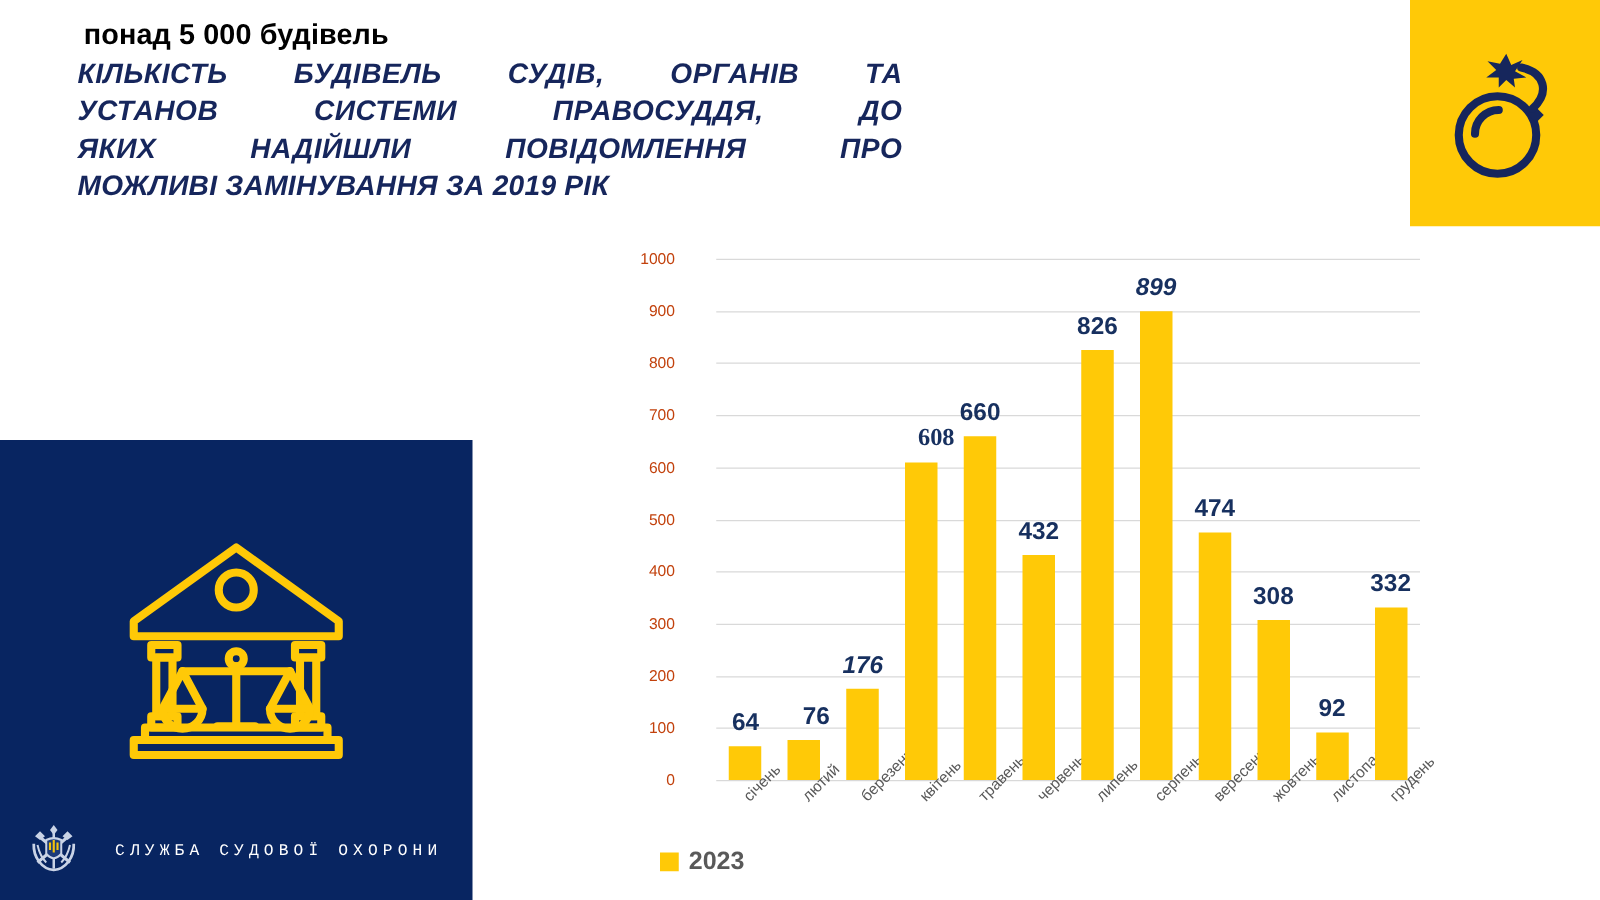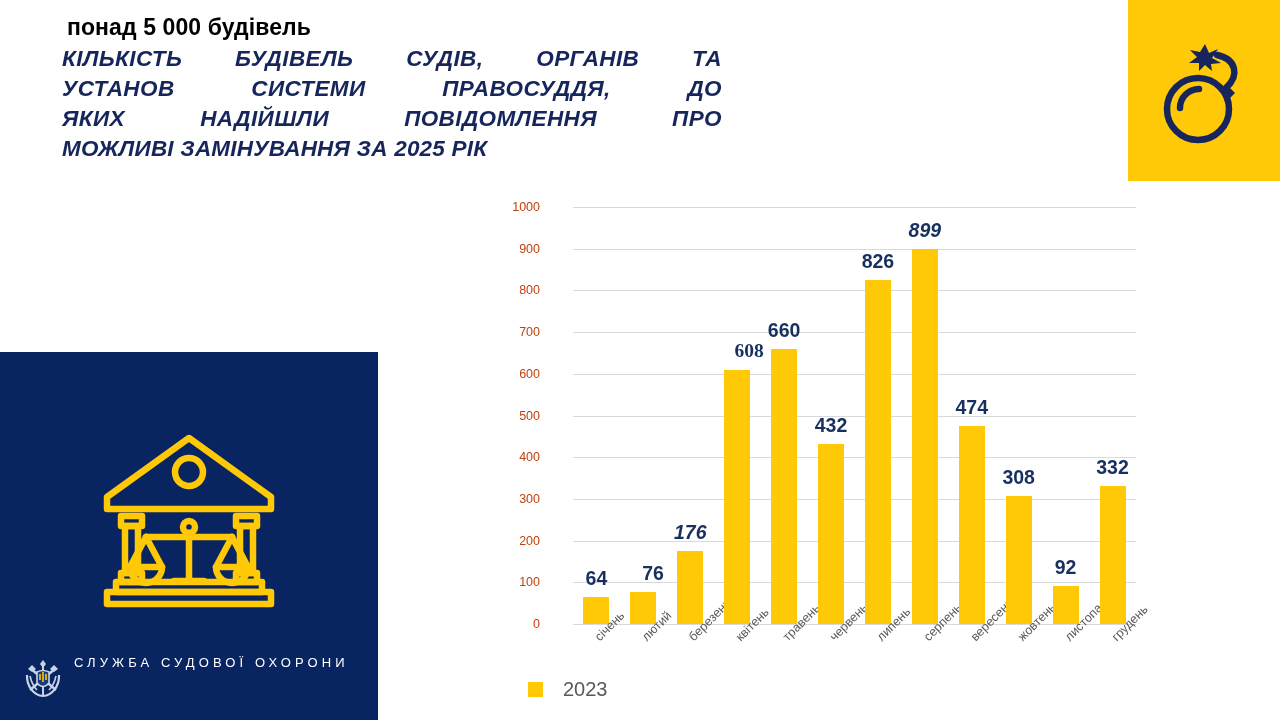--- a/index.html
+++ b/index.html
@@ -62,21 +62,23 @@
     letter-spacing: 0.1px;
   }
   .court-icon {
     position: absolute;
     left: 96px; top: 424px;
   }
   .brand-row {
     position: absolute;
     left: 20px; top: 655px;
     display: flex;
-    gap: 8px;
+    align-items: center;
+    gap: 26px;
+    font-family: Liberation Mono, monospace;
   }
   .brand-text {
     font-size: 13px;
     color: #ffffff;
     letter-spacing: 4.1px;
     font-weight: 400;
   }
 
   
   .chart {
@@ -126,41 +128,42 @@
     color: #595959;
     white-space: nowrap;
     transform-origin: left top;
     transform: rotate(-45deg);
   }
   .legend {
     position: absolute;
     left: 8px; top: 482px;
     display: flex;
     align-items: center;
-    gap: 20px;
+    gap: 8px;
+    font-weight: bold;
   }
   .legend-swatch {
     width: 15px; height: 15px;
     background: #FFC907;
   }
   .legend-text {
     font-size: 20px;
     color: #595959;
   }
 </style>
 </head>
 <body>
 
 <div id="stage">
 
   <div class="title-block">
     <div class="title-line">КІЛЬКІСТЬ БУДІВЕЛЬ СУДІВ, ОРГАНІВ ТА</div>
     <div class="title-line">УСТАНОВ СИСТЕМИ ПРАВОСУДДЯ, ДО</div>
     <div class="title-line">ЯКИХ НАДІЙШЛИ ПОВІДОМЛЕННЯ ПРО</div>
-    <div class="title-line last">МОЖЛИВІ ЗАМІНУВАННЯ ЗА 2025 РІК</div>
+    <div class="title-line last">МОЖЛИВІ ЗАМІНУВАННЯ ЗА 2019 РІК</div>
   </div>
 
   <div class="bomb-panel">
     <span>
       <svg width="96" height="120" viewBox="0 0 96 120" fill="none">
         <circle cx="42" cy="80" r="31" stroke="#16265C" stroke-width="6.5"></circle>
         <path d="M24 79 a19 19 0 0 1 19-19" stroke="#16265C" stroke-width="6.5" stroke-linecap="round" fill="none"></path>
         <path d="M66 63 l6 -6 l7 7 l-6 6 z" fill="#16265C"></path>
         <path d="M70 59 C 84 46, 80 30, 61 26" stroke="#16265C" stroke-width="6.5" stroke-linecap="round" fill="none"></path>
         <path d="M49 15 l4 9 l9 -4 l-6 9 l9 5 l-10 1 l1 7 l-7 -6 l-6 6 l0 -8 l-10 0 l8 -6 l-7 -7 l10 2 z" fill="#16265C"></path>

